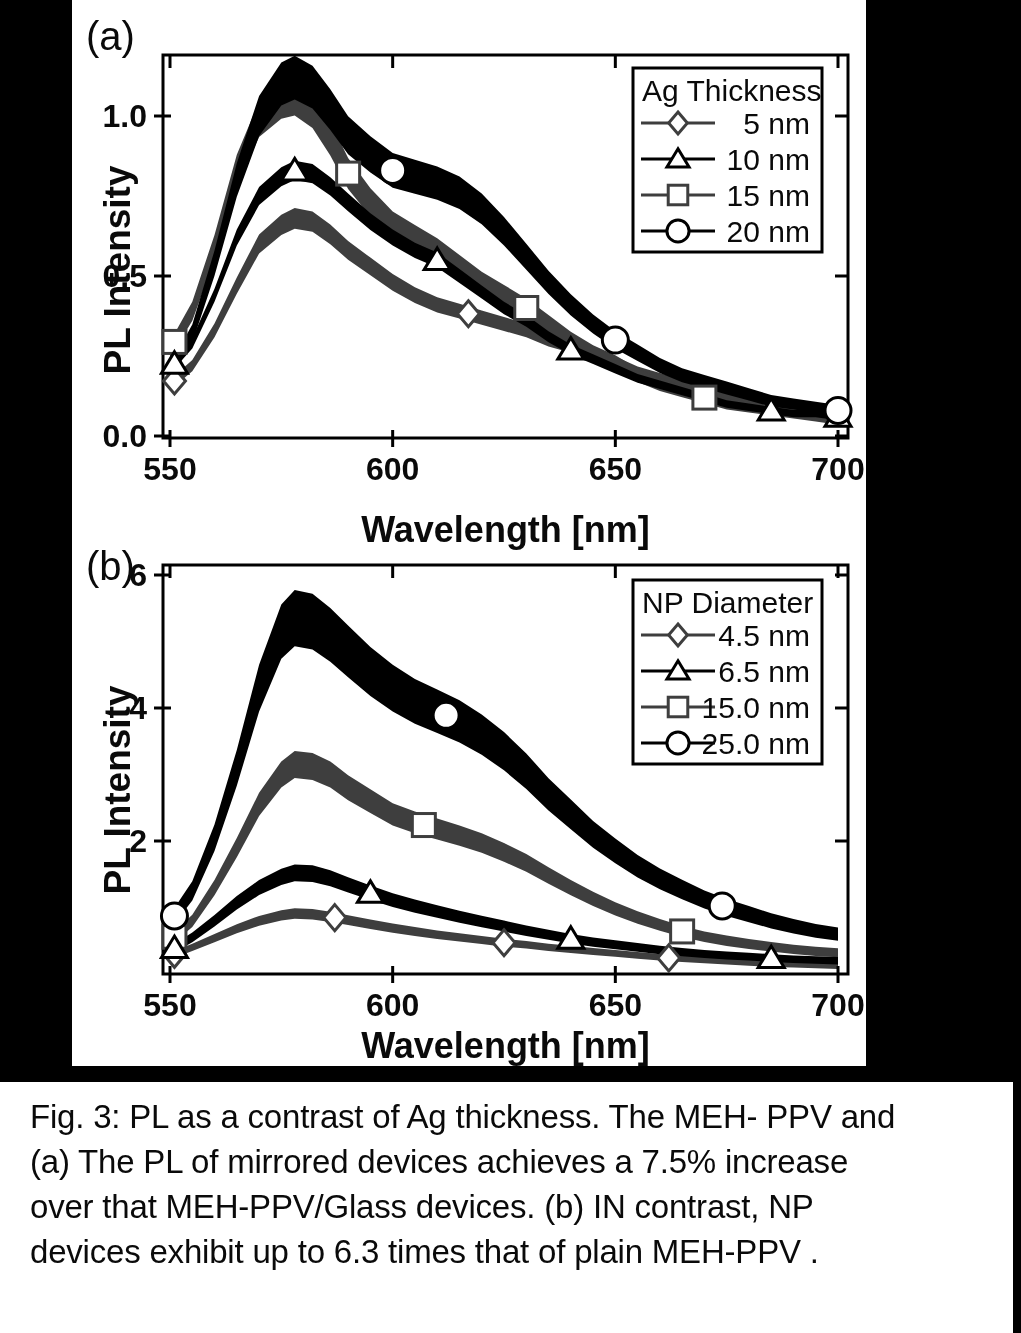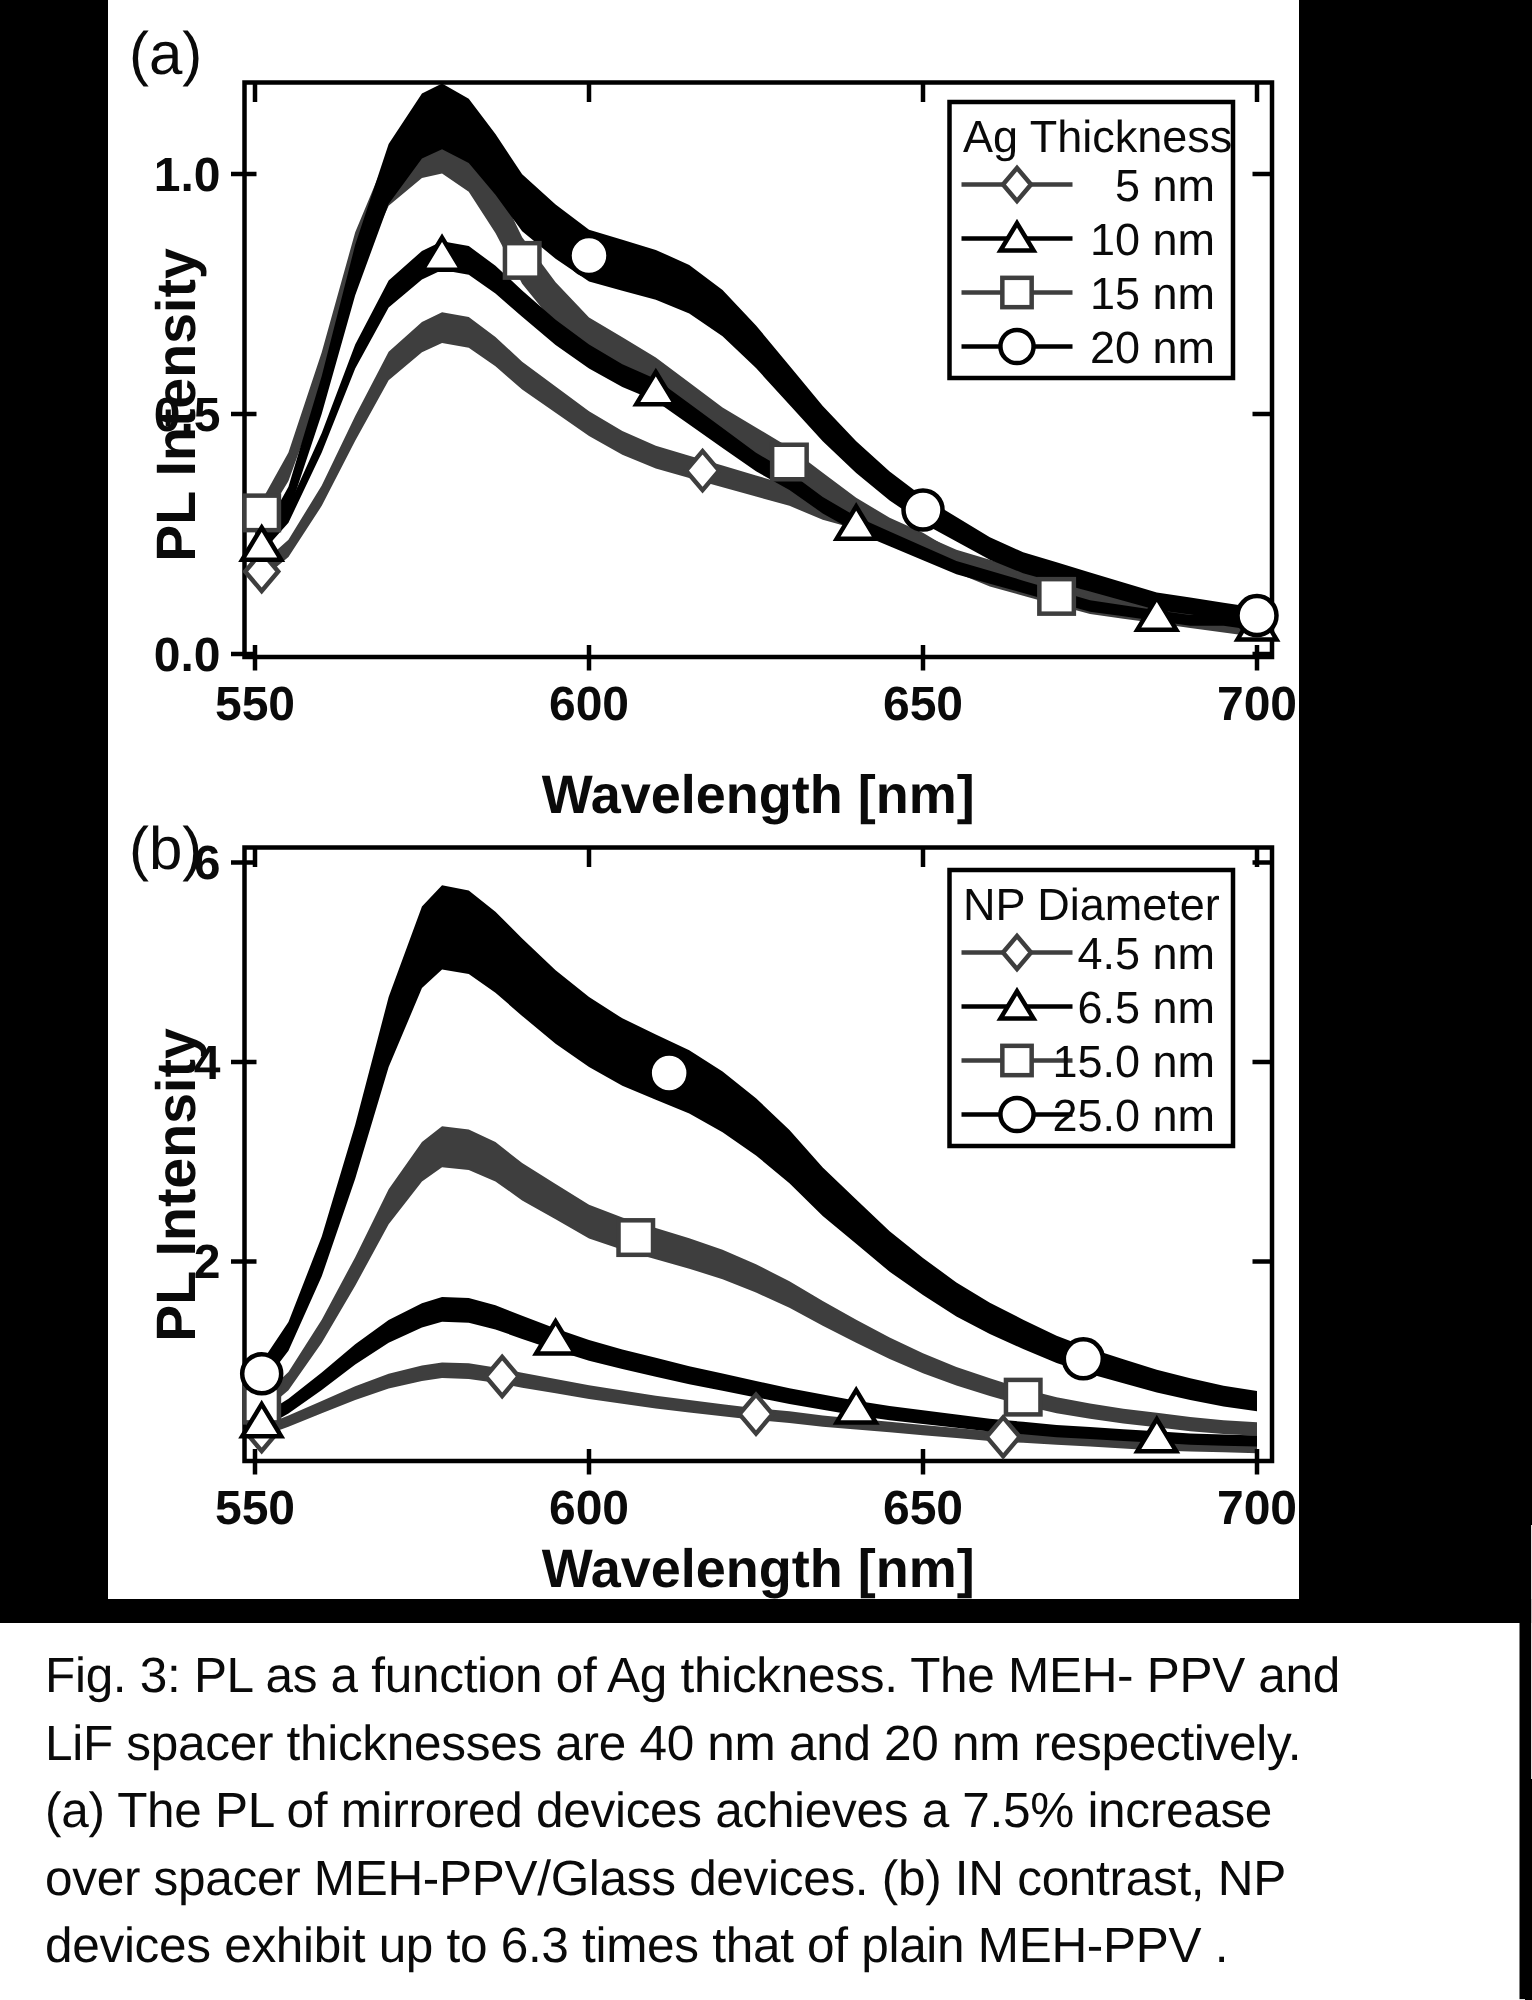--- a/index.html
+++ b/index.html
@@ -149,19 +149,18 @@
 
   <div class="strip" id="strip-left"></div>
   <div class="strip" id="strip-right"></div>
   <div class="strip" id="band-bottom"></div>
   <div class="strip" id="caption-border"></div>
 
   <div class="panel-label" id="label-a">(a)</div>
   <div class="panel-label" id="label-b">(b)</div>
 
   <div class="caption">
-    <div class="cap-line">Fig. 3: PL as a function of Ag thickness. The MEH- PPV and</div>
-    <div class="cap-line">LiF spacer thicknesses are 40 nm and 20 nm respectively.</div>
+    <div class="cap-line">Fig. 3: PL as a contrast of Ag thickness. The MEH- PPV and</div>
     <div class="cap-line">(a) The PL of mirrored devices achieves a 7.5% increase</div>
-    <div class="cap-line">over spacer MEH-PPV/Glass devices. (b) IN contrast, NP</div>
+    <div class="cap-line">over that MEH-PPV/Glass devices. (b) IN contrast, NP</div>
     <div class="cap-line">devices exhibit up to 6.3 times that of plain MEH-PPV .</div>
   </div>
 </div>
 
 </body></html>

